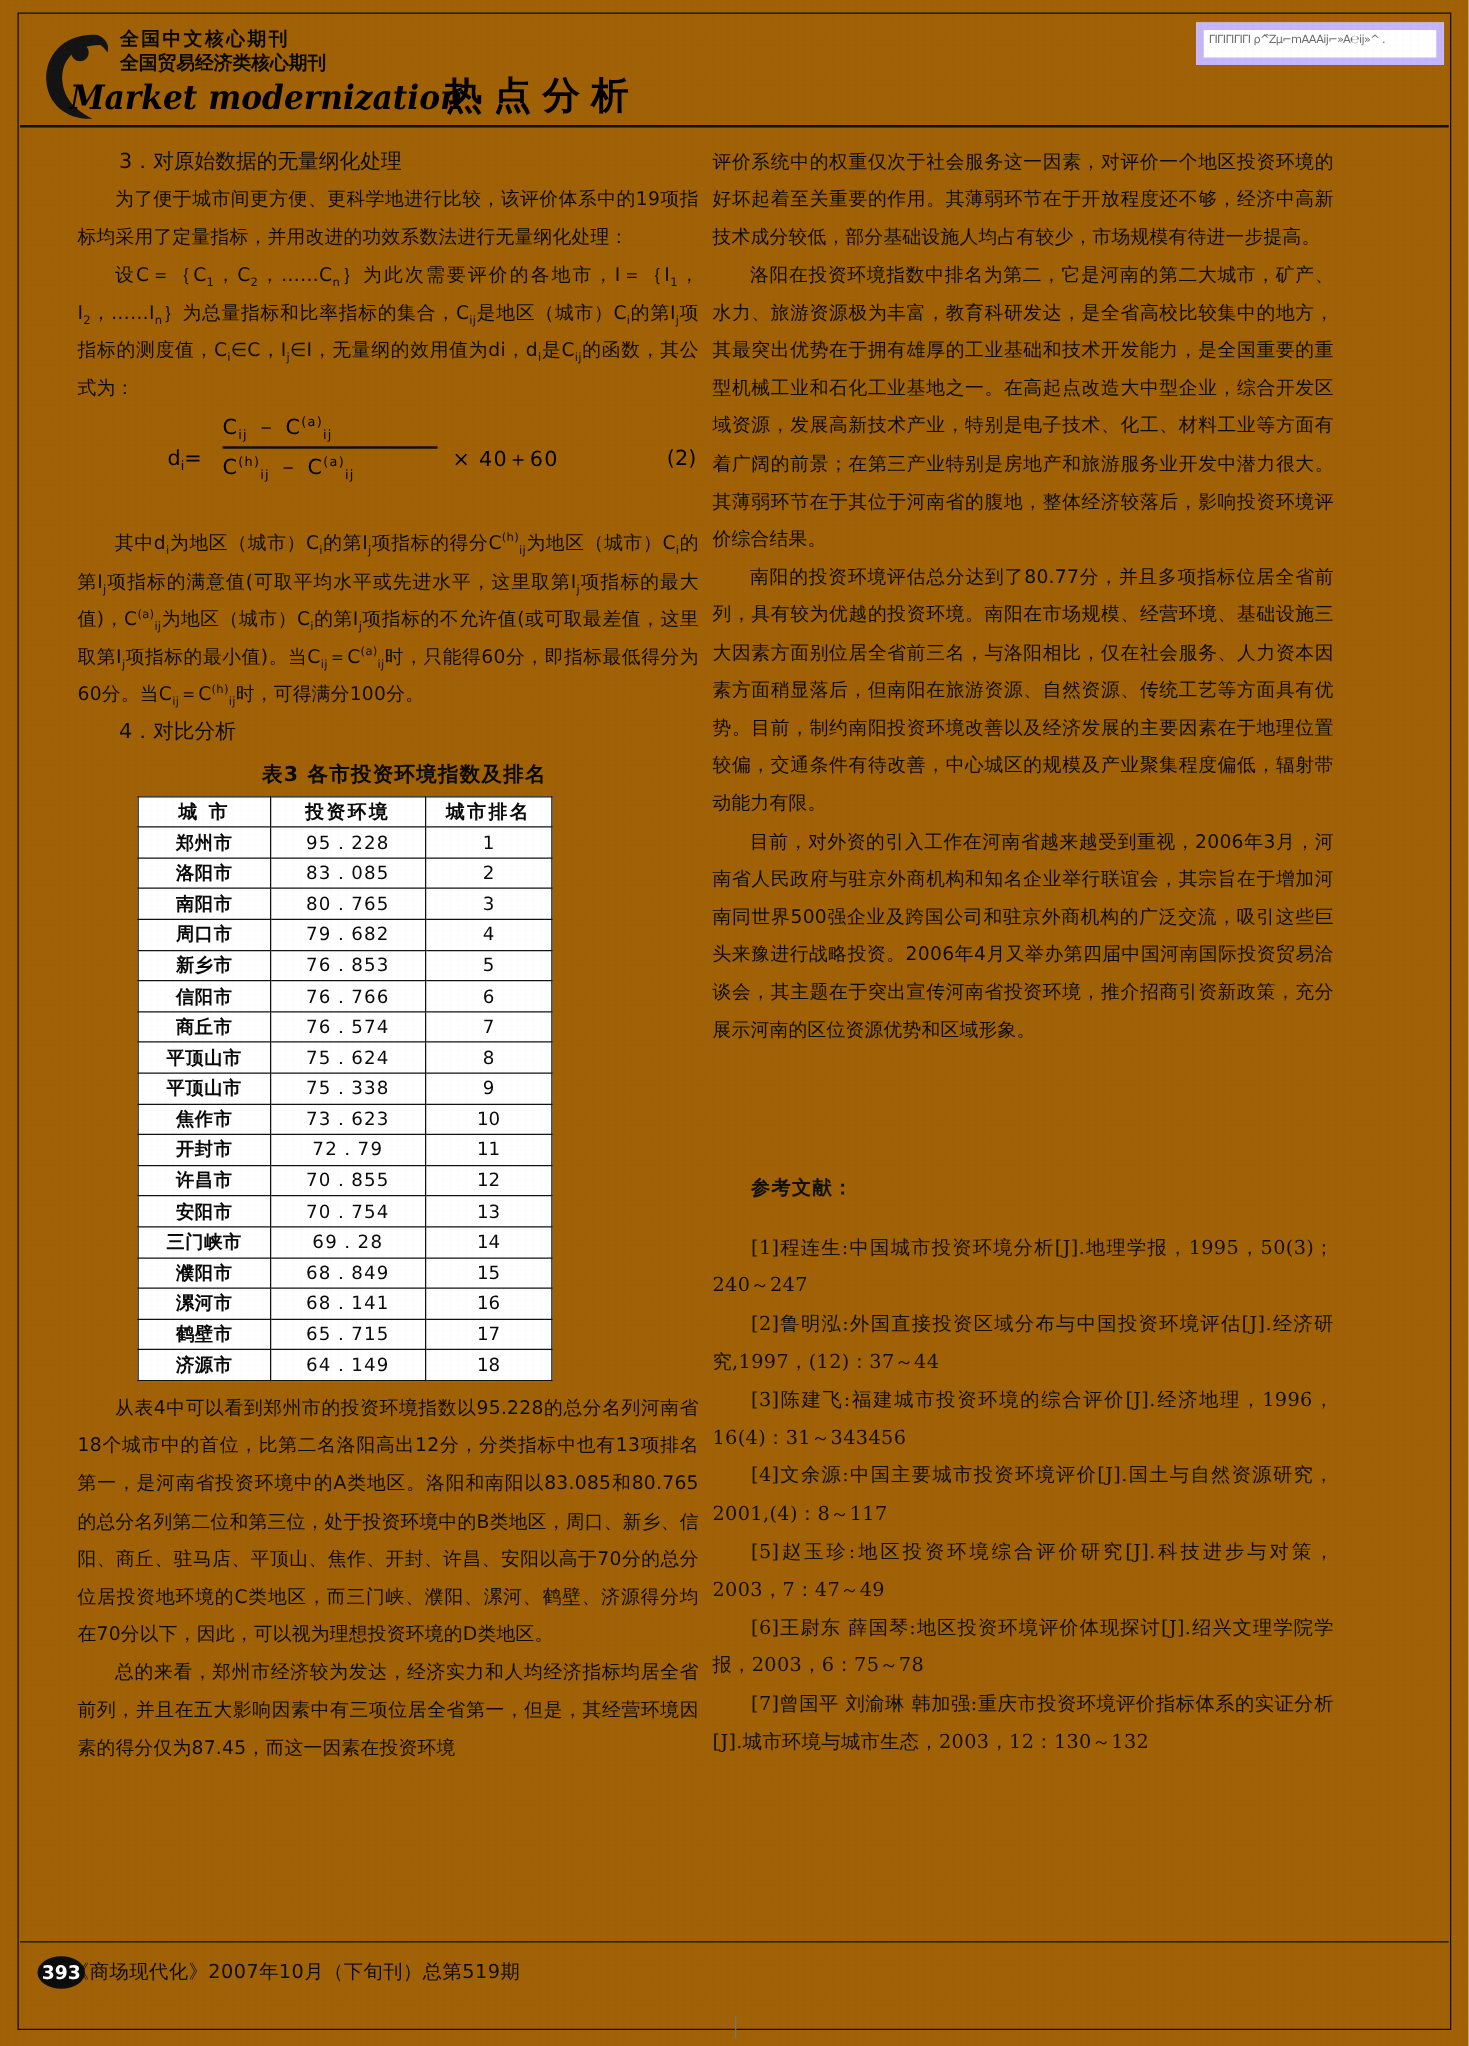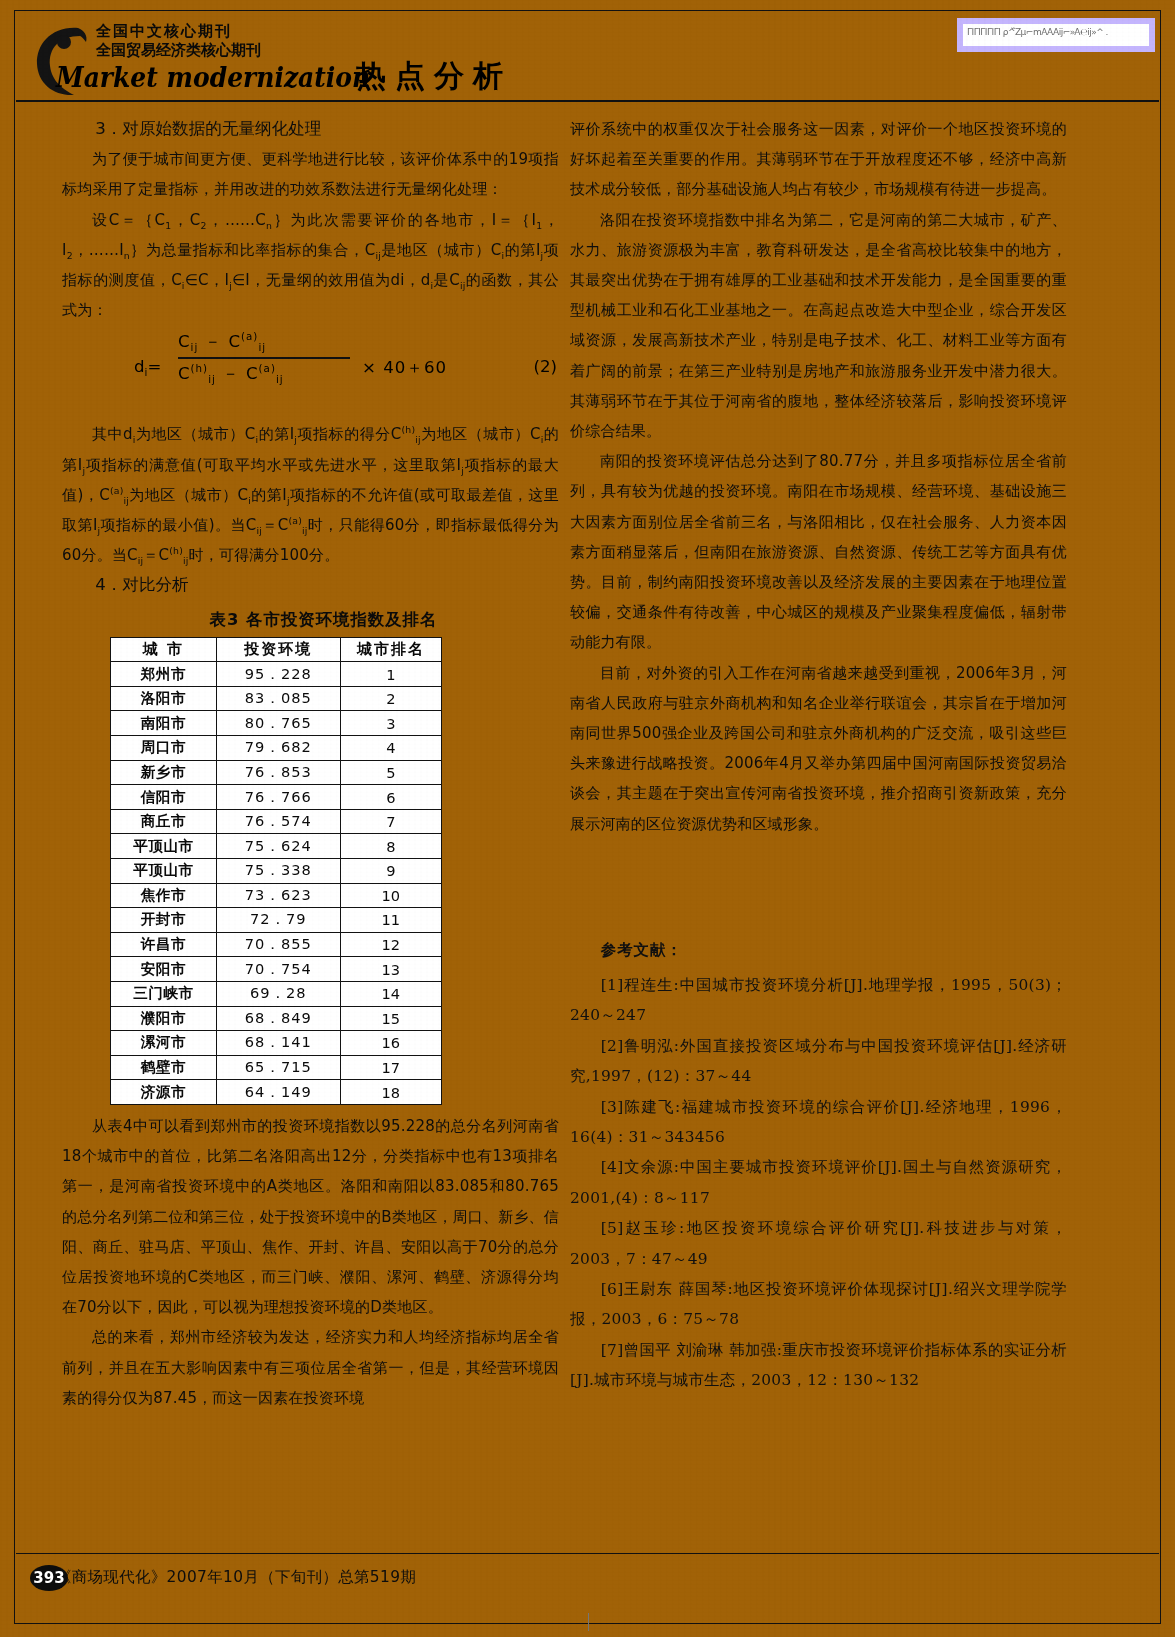--- a/index.html
+++ b/index.html
@@ -262,21 +262,21 @@
 
   
   .refs {
     margin-top: 96px;
     font-family: "DejaVu Serif", "Liberation Serif", serif;
   }
   .refs-title {
     font-size: 15.4px;
     font-weight: bold;
     line-height: 30px;
-    margin: 0 0 5px 0;
+    margin: 0 0 18px 0;
     text-indent: 2em;
     color: #101010;
     letter-spacing: 1px;
   }
   .ref-item {
     font-size: 15.4px;
     line-height: 30.4px;
     margin: 0;
     text-indent: 2em;
     text-align: justify;

